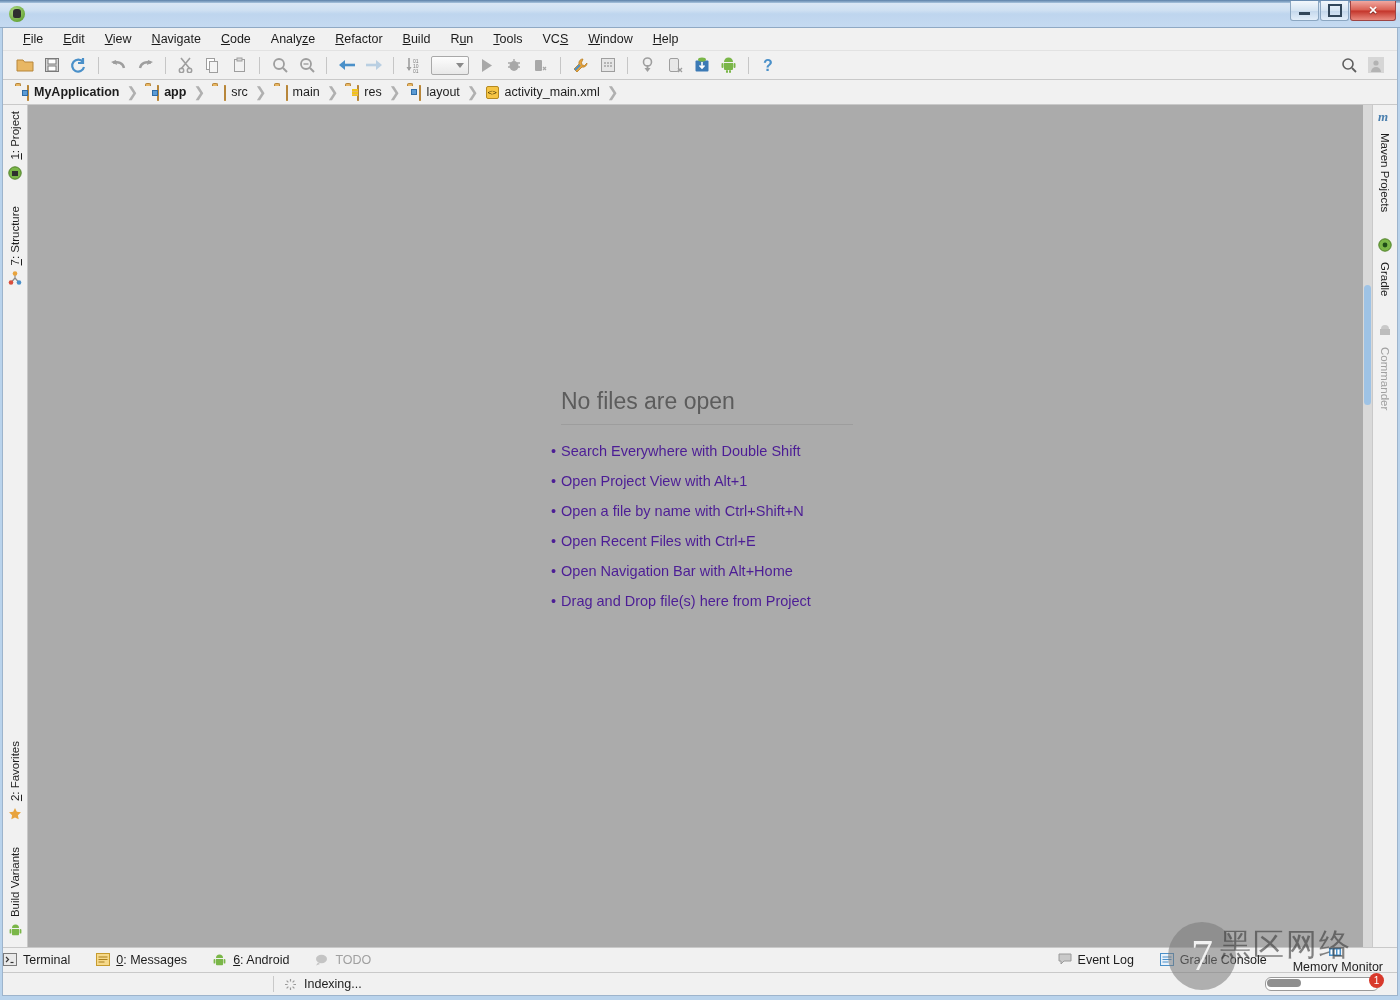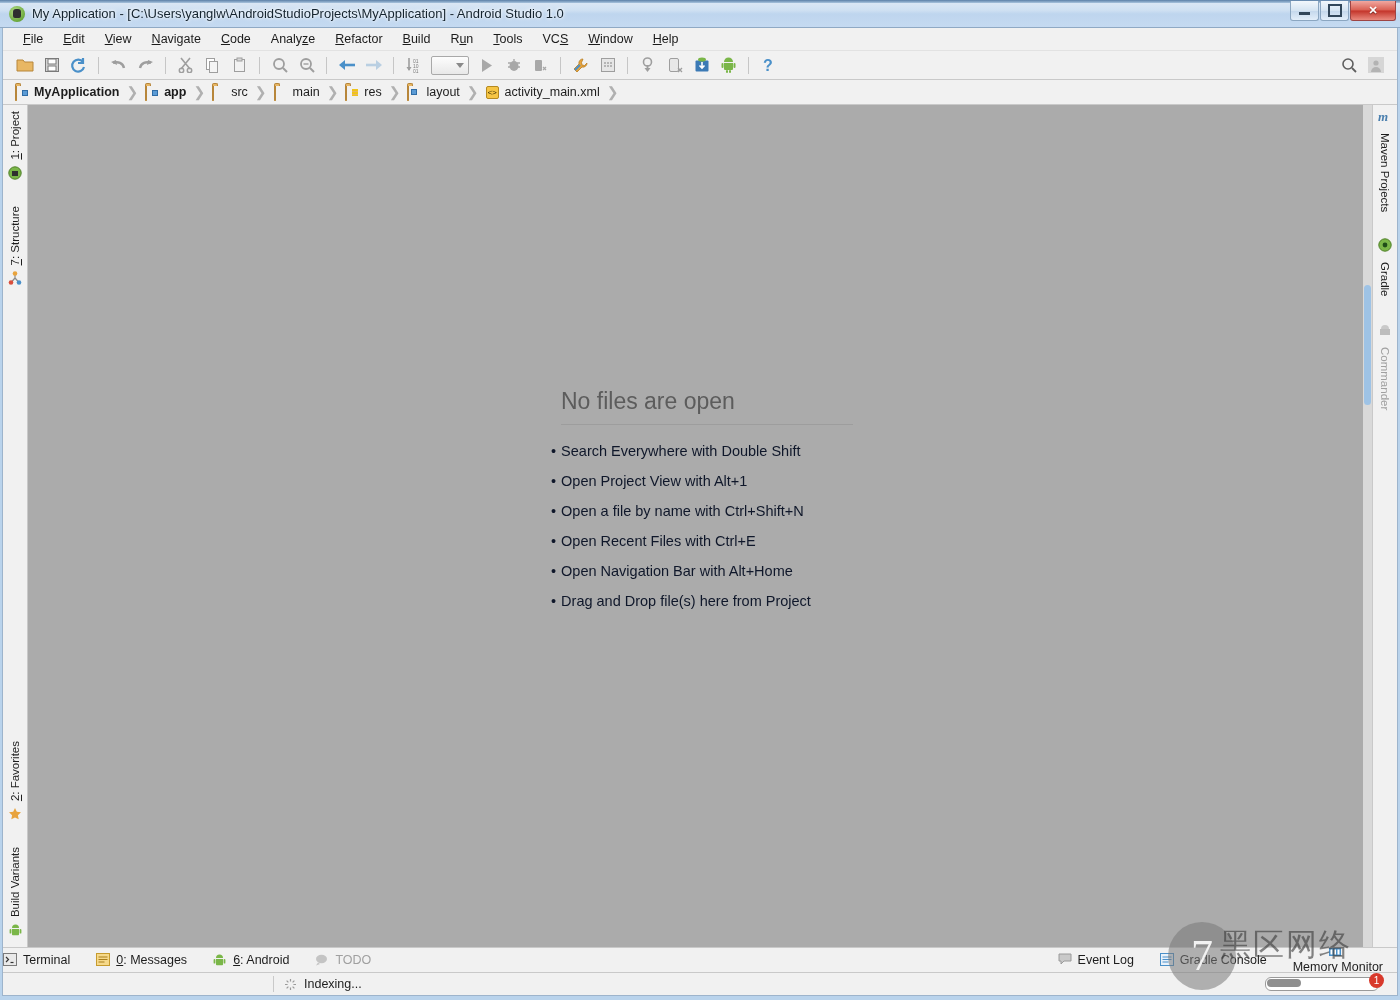--- a/index.html
+++ b/index.html
@@ -75,21 +75,21 @@
     width:38px;height:19px;margin:0 4px;border:1px solid #a9a9a9;border-radius:2px;
     background:linear-gradient(to bottom,#fdfdfd,#e8e8e8);
     display:flex;align-items:center;justify-content:flex-end;padding-right:4px;box-sizing:border-box;flex:0 0 auto;
   }
   .caret{width:0;height:0;border-left:4px solid transparent;border-right:4px solid transparent;border-top:5px solid #8a8a8a;}
   .tb-right{position:absolute;right:8px;top:0;height:28px;display:flex;align-items:center;}
 
   
   .crumbbar{height:24px;background:#f1f1f1;display:flex;align-items:center;padding-left:8px;
             border-bottom:1px solid #c9c9c9;flex:0 0 auto;}
-  .crumb{display:flex;align-items:center;height:24px;padding:0 2px 0 4px;font-size:12.5px;color:#1d1d1d;white-space:nowrap;}
+  .crumb{display:flex;align-items:center;height:24px;padding:0 2px 0 4px;font-size:12.5px;color:#1d1d1d;white-space:nowrap;text-align:right;}
   .crumb.b{font-weight:bold;}
   .crumb-ico{width:14px;height:12px;margin-right:5px;position:relative;flex:0 0 auto;}
   .fold{width:14px;height:11px;background:#e8b764;border:1px solid #b7863a;border-radius:1px 2px 2px 2px;box-sizing:border-box;}
   .fold:before{content:"";position:absolute;left:0;top:-3px;width:6px;height:3px;background:#e8b764;border:1px solid #b7863a;border-bottom:none;border-radius:2px 2px 0 0;box-sizing:border-box;}
   .fold.blue:after{content:"";position:absolute;left:7px;top:4px;width:6px;height:6px;background:#5b9bd5;border:1px solid #2f6ca5;box-sizing:border-box;}
   .fold.res:after{content:"";position:absolute;left:7px;top:3px;width:6px;height:7px;
       background:repeating-linear-gradient(to bottom,#f0c419 0 2px,#e8b764 2px 3px);box-sizing:border-box;}
   .fold.layout:after{content:"";position:absolute;left:4px;top:3px;width:6px;height:6px;background:#5b9bd5;border:1px solid #2f6ca5;box-sizing:border-box;}
   .xmlico{width:13px;height:13px;background:#f6c544;border:1px solid #b58a20;border-radius:2px;
           display:flex;align-items:center;justify-content:center;font-size:8px;color:#3a2d00;box-sizing:border-box;}
@@ -111,21 +111,21 @@
   .rot-dn{writing-mode:vertical-rl;}
   .dim{color:#a0a0a0;}
 
   
   .editor{flex:1 1 auto;background:#ababab;position:relative;min-width:0;}
   .empty-wrap{position:absolute;left:0;top:0;width:100%;height:100%;display:flex;
               align-items:flex-start;justify-content:center;padding-top:283px;box-sizing:border-box;}
   .empty-box{width:306px;}
   .empty-title{font-size:23px;color:#5c5c5c;font-weight:normal;padding-bottom:9px;
                border-bottom:1px solid #9d9d9d;margin:0 0 18px 14px;}
-  .tip{font-size:14.5px;color:#0f172a;margin:0 0 14px 4px;white-space:nowrap;}
+  .tip{font-size:14.5px;color:#4c1d95;margin:0 0 14px 4px;white-space:nowrap;}
   .tip .b{margin-right:5px;}
 
   
   .vscroll{position:absolute;right:0;top:0;width:9px;height:100%;background:#d9d9d9;}
   .vscroll i{position:absolute;left:1px;top:180px;width:7px;height:120px;background:#9ec3e6;border-radius:4px;}
 
   
   .botstripe{height:24px;background:#f1f1f1;border-top:1px solid #c9c9c9;display:flex;align-items:center;
              flex:0 0 auto;position:relative;}
   .bbtn{display:flex;align-items:center;margin-right:26px;font-size:12.5px;color:#1d1d1d;white-space:nowrap;}
@@ -156,21 +156,20 @@
   .wm-dot{position:absolute;right:10px;bottom:8px;width:15px;height:15px;border-radius:50%;
           background:#d8392b;color:#fff;font-size:10px;display:flex;align-items:center;justify-content:center;}
 </style>
 </head>
 <body>
 
 <div class="app">
 
   <div class="titlebar">
     <div class="title-ico"></div>
-    <div class="title-text">My Application - [C:\Users\yanglw\AndroidStudioProjects\MyApplication] - Android Studio 1.0</div>
     <div class="wbtns">
       <div class="wbtn">
           <i class="glyph-min"></i>
         </div>
       <div class="wbtn">
           <i class="glyph-max"></i>
         </div>
       <div class="wbtn close">✕</div>
     </div>
   </div>

